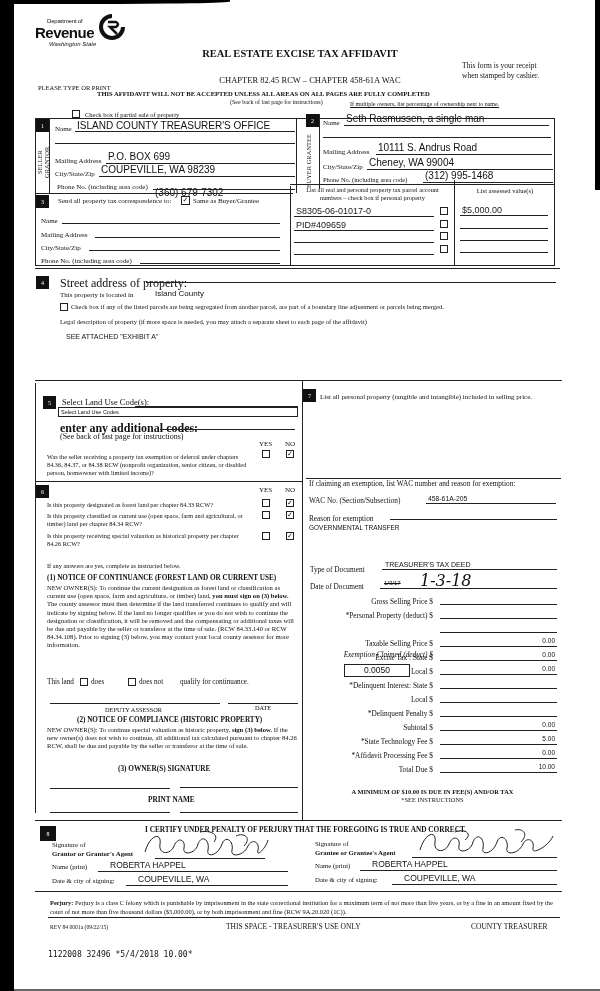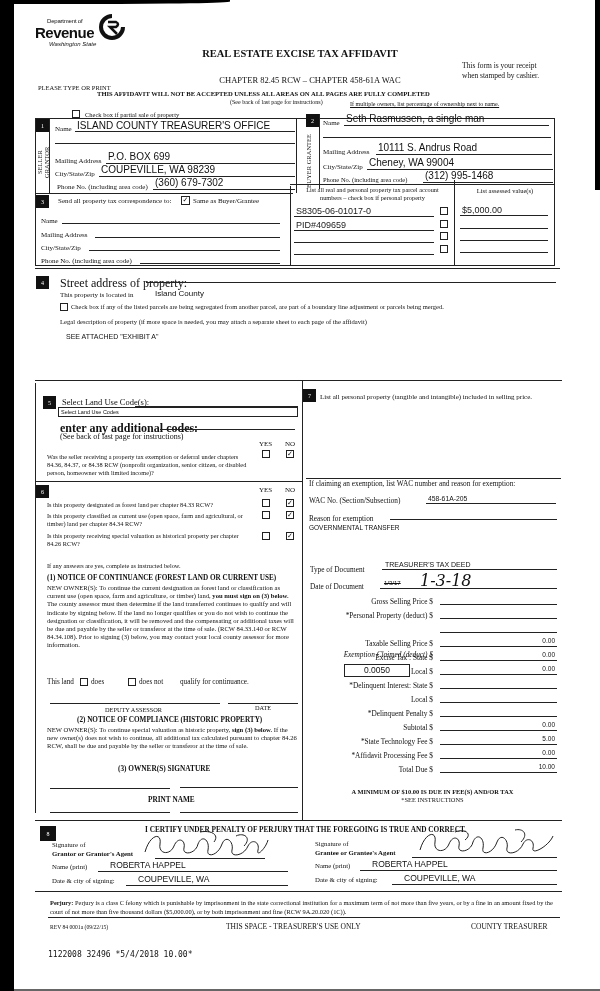--- a/index.html
+++ b/index.html
@@ -61,21 +61,21 @@
 <div class="abs field-val" style="left:77px;top:120px;">ISLAND COUNTY TREASURER'S OFFICE</div>
 <div class="line" style="left:75px;top:131px;width:220px;"></div>
 <div class="line" style="left:55px;top:143px;width:240px;"></div>
 <div class="abs" style="left:55px;top:157px;font-size:7px;">Mailing Address</div>
 <div class="abs field-val" style="left:108px;top:151px;">P.O. BOX 699</div>
 <div class="line" style="left:106px;top:163px;width:189px;"></div>
 <div class="abs" style="left:55px;top:170px;font-size:7px;">City/State/Zip</div>
 <div class="abs field-val" style="left:101px;top:164px;">COUPEVILLE, WA 98239</div>
 <div class="line" style="left:99px;top:176px;width:196px;"></div>
 <div class="abs" style="left:57px;top:183px;font-size:7px;">Phone No. (including area code)</div>
-<div class="abs field-val" style="left:155px;top:177px;text-align:right;">(360) 679-7302</div>
+<div class="abs field-val" style="left:155px;top:187px;text-align:right;">(360) 679-7302</div>
 <div class="line" style="left:153px;top:189px;width:142px;"></div>
 <div class="abs" style="left:35px;top:193px;width:258px;border-top:1px solid #222;"></div>
 
 <div class="abs" style="left:296px;top:118px;width:1px;height:75px;border-left:1px solid #222;"></div>
 <div class="num-badge" style="left:306px;top:114px;">2</div>
 <div class="abs" style="left:319px;top:114px;width:1px;height:75px;border-left:1px solid #222;"></div>
 <div class="vlabel" style="left:305px;top:134px;width:14px;height:54px;"><span>BUYER</span> <span>GRANTEE</span></div>
 <div class="abs" style="left:323px;top:119px;font-size:7px;">Name</div>
 <div class="abs field-val" style="left:346px;top:113px;">Seth Rasmussen, a single man</div>
 <div class="line" style="left:344px;top:125px;width:205px;"></div>

